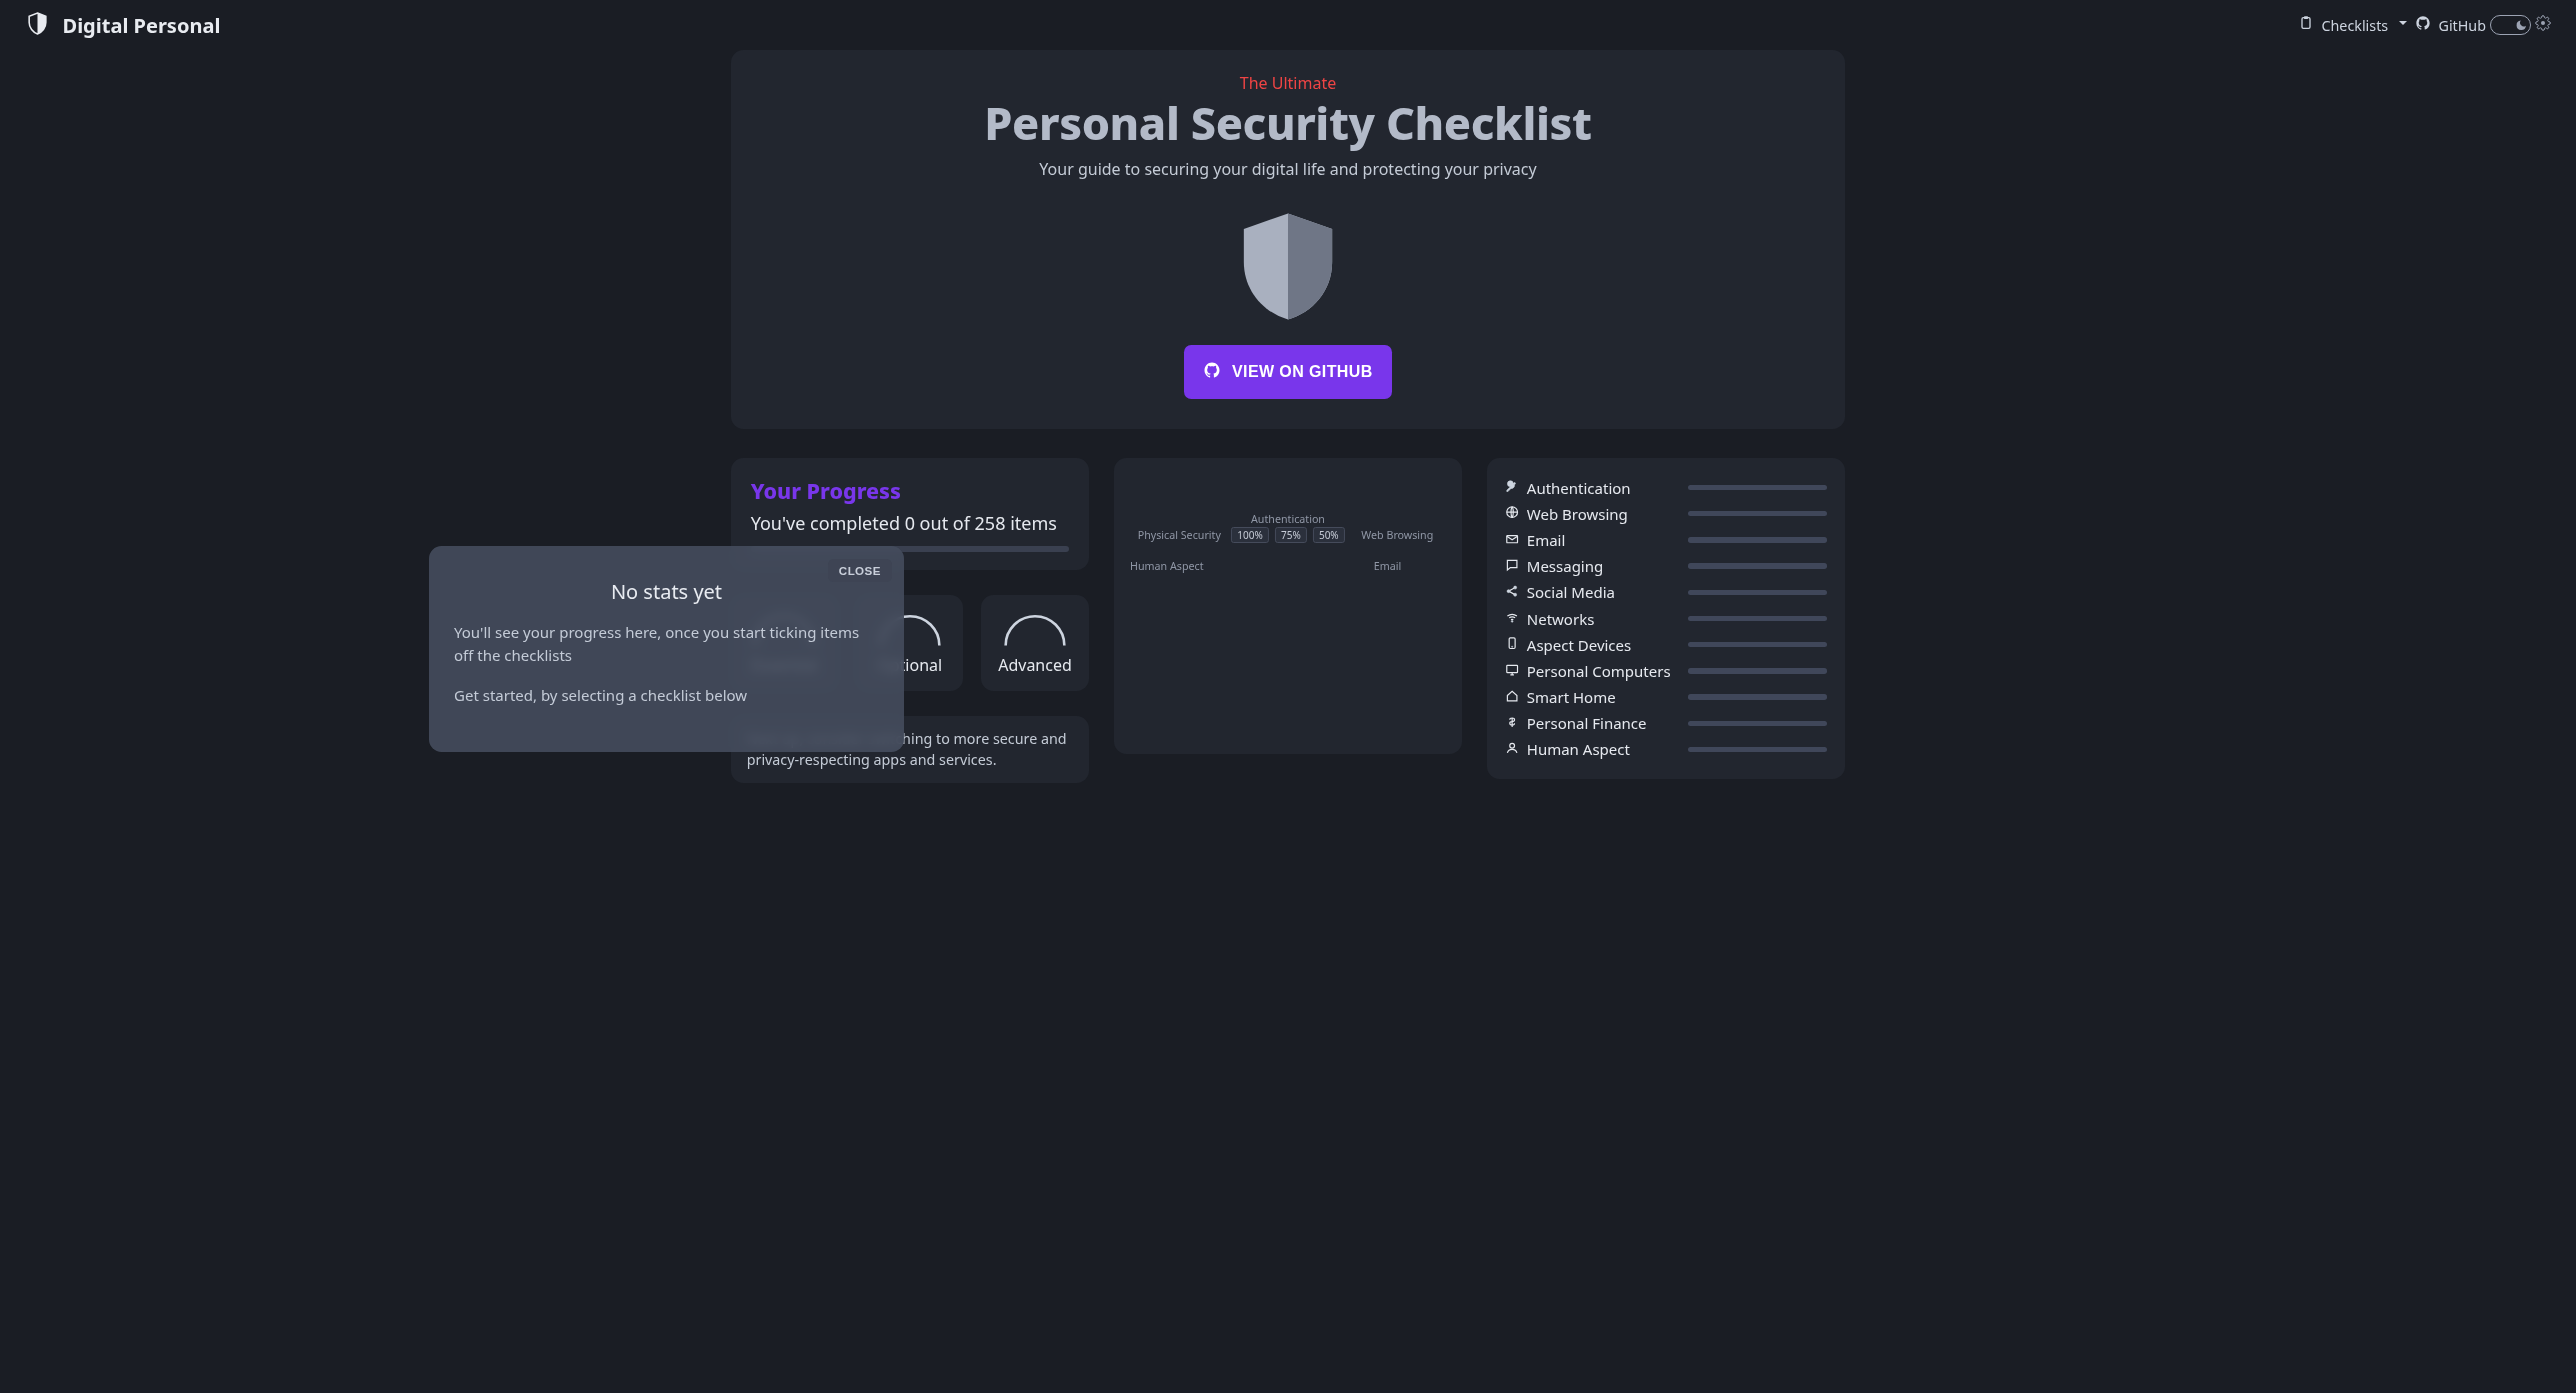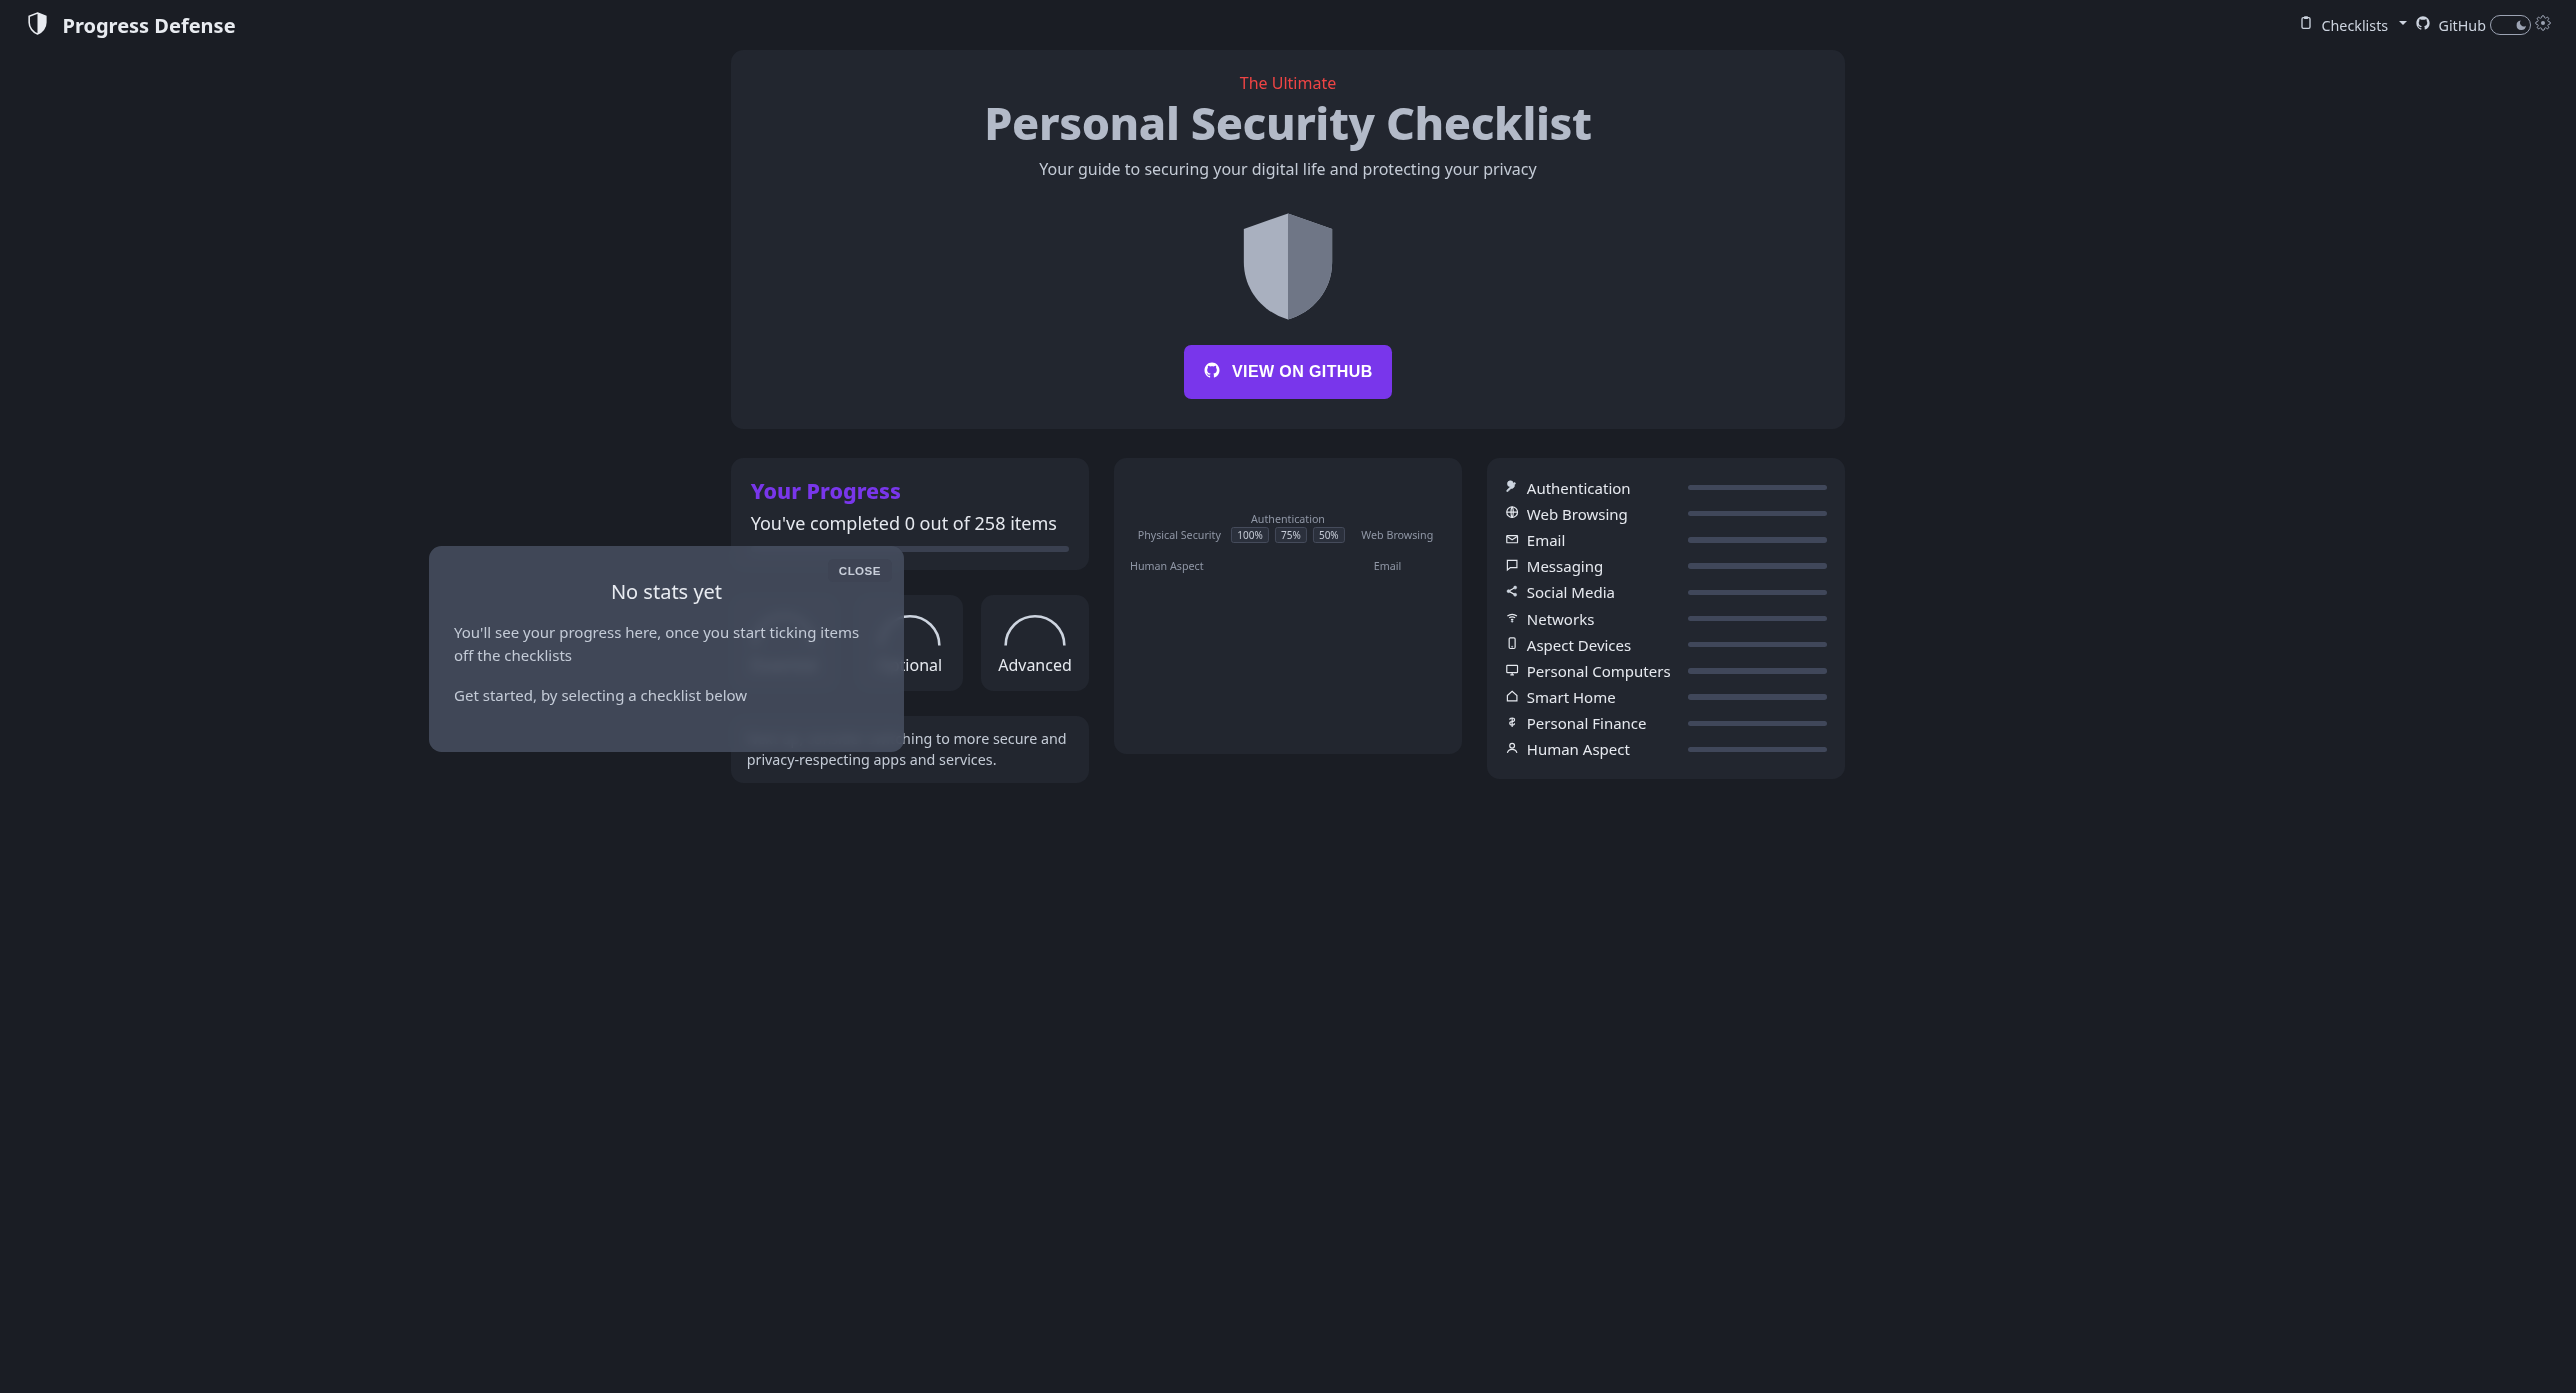--- a/index.html
+++ b/index.html
@@ -276,21 +276,21 @@
 <body>
 
 <div class="header">
   <div class="logo-group">
     <span class="logo-icon">
       <svg viewBox="0 0 24 24" fill="none">
           <path d="M12 2 L20 5 V11 C20 16 16.5 20.5 12 22 C7.5 20.5 4 16 4 11 V5 Z" stroke="#e8ebf0" stroke-width="1.5" fill="#1a1d24"></path>
           <path d="M12 2 L20 5 V11 C20 16 16.5 20.5 12 22 V2 Z" fill="#e8ebf0"></path>
         </svg>
     </span>
-    <span class="site-title">Progress Defense</span>
+    <span class="site-title">Digital Personal</span>
   </div>
   <div class="header-right">
     <div class="nav-item">
       <span>
         <svg viewBox="0 0 24 24" fill="#cdd4df">
             <rect x="6" y="4" width="12" height="16" rx="2" fill="none" stroke="#cdd4df" stroke-width="2"></rect>
             <rect x="9" y="2" width="6" height="4" rx="1"></rect>
           </svg>
       </span>
       <span>Checklists</span>

